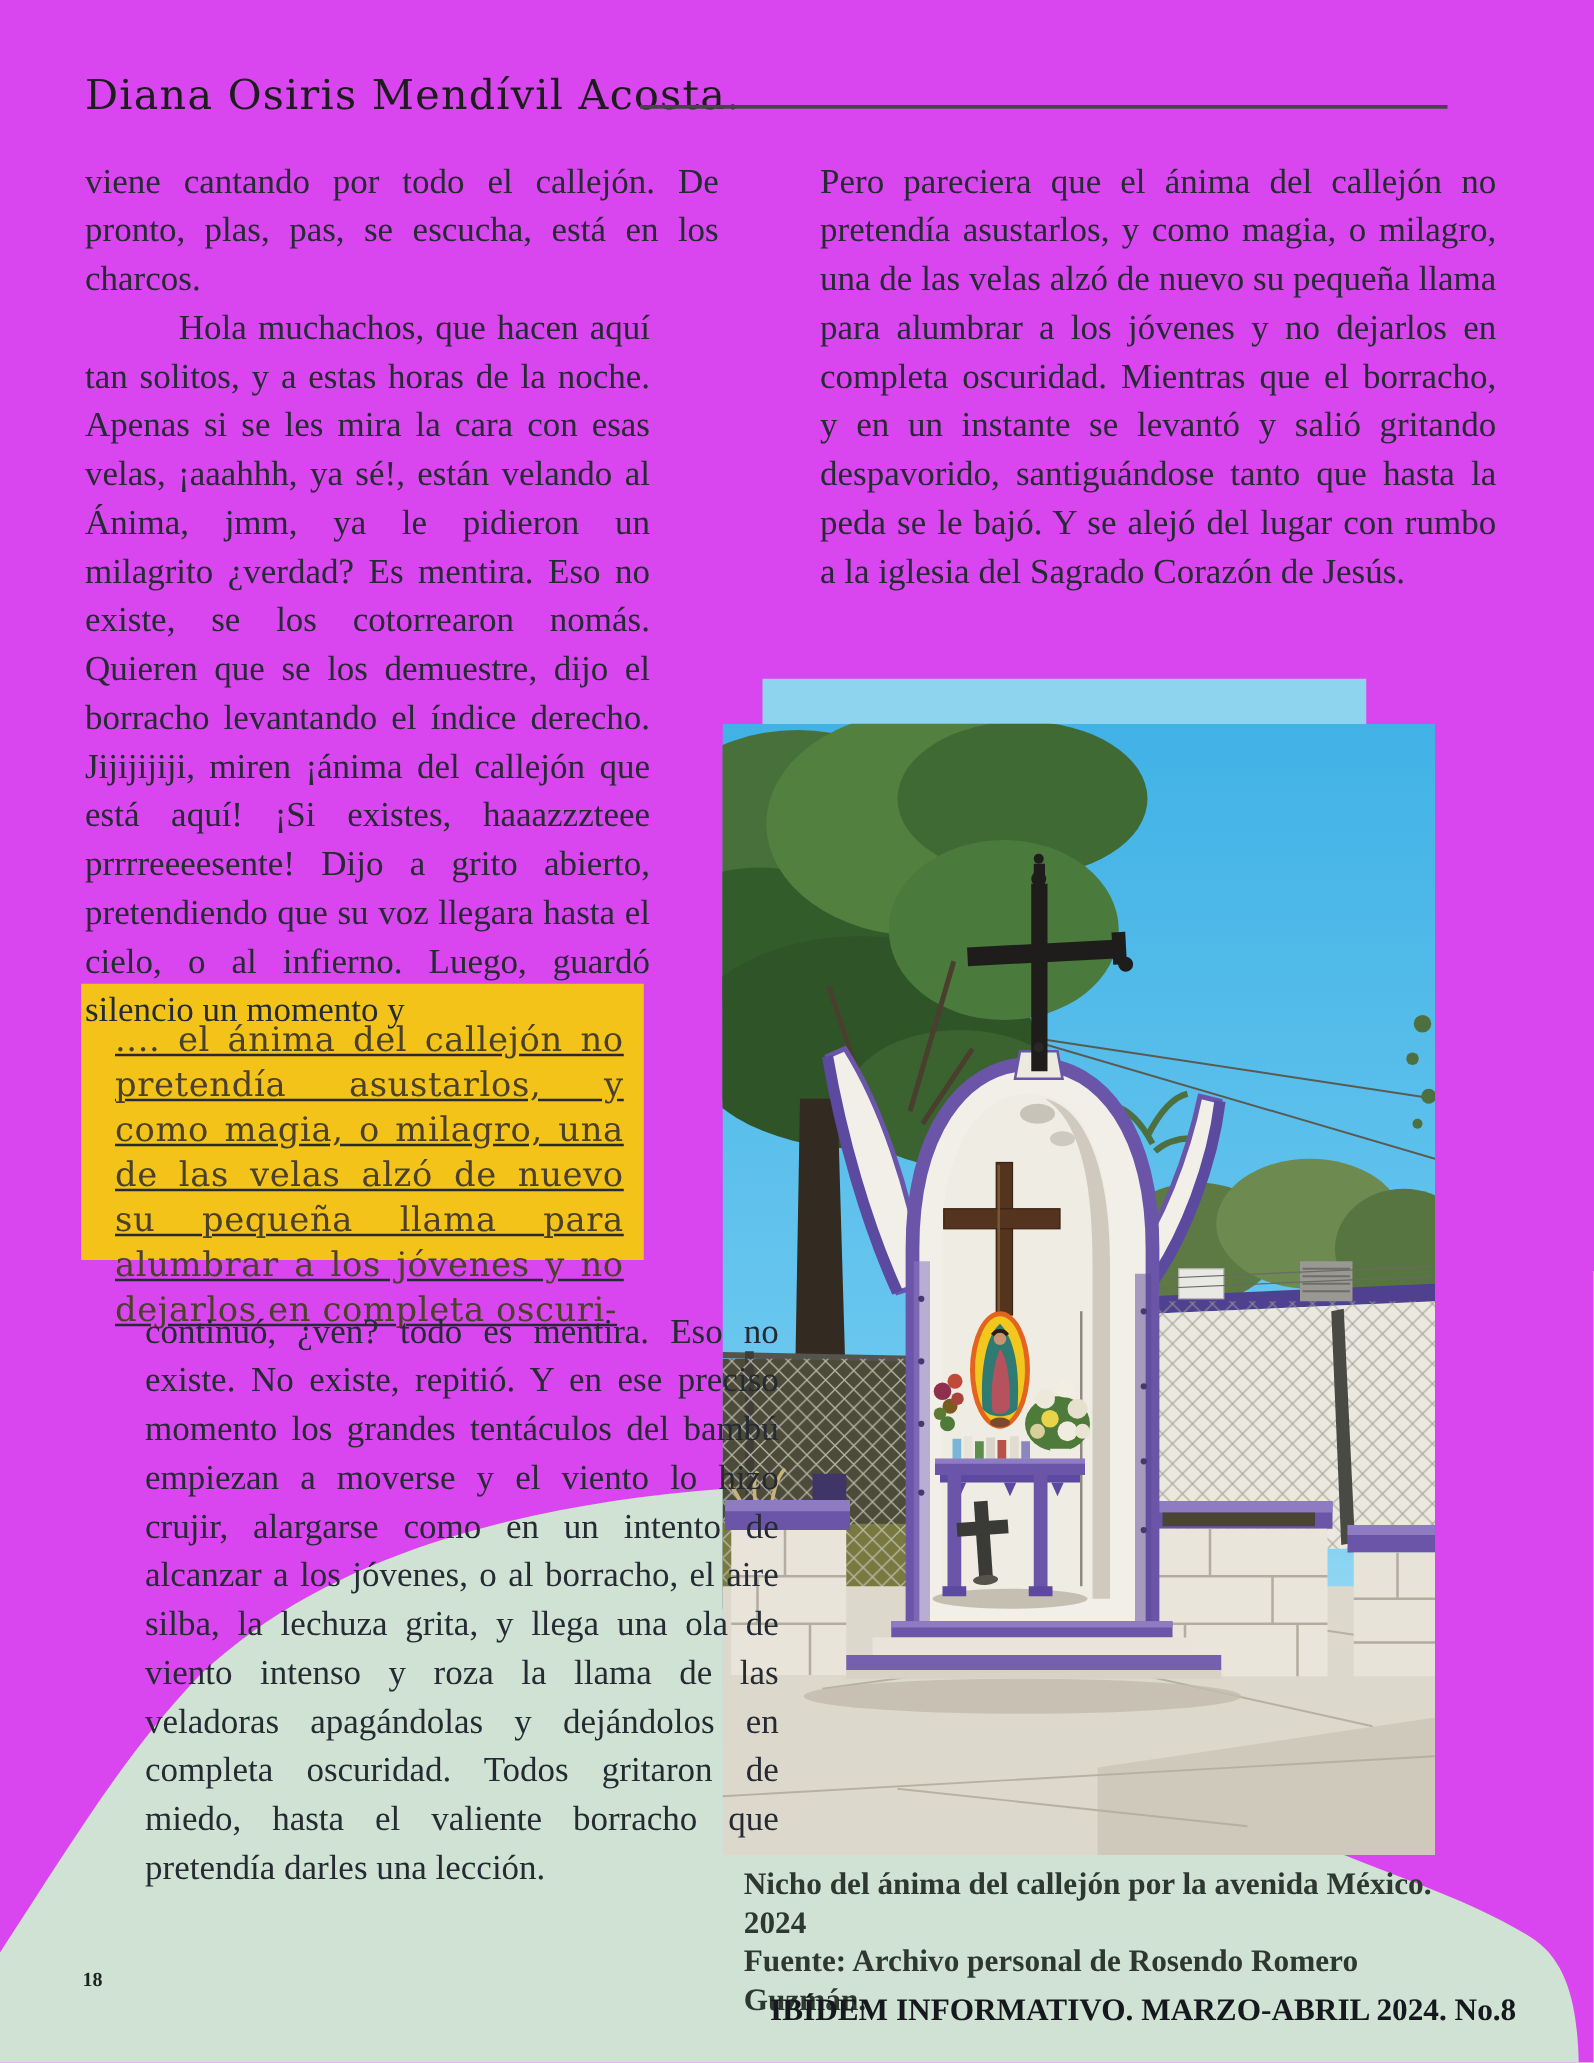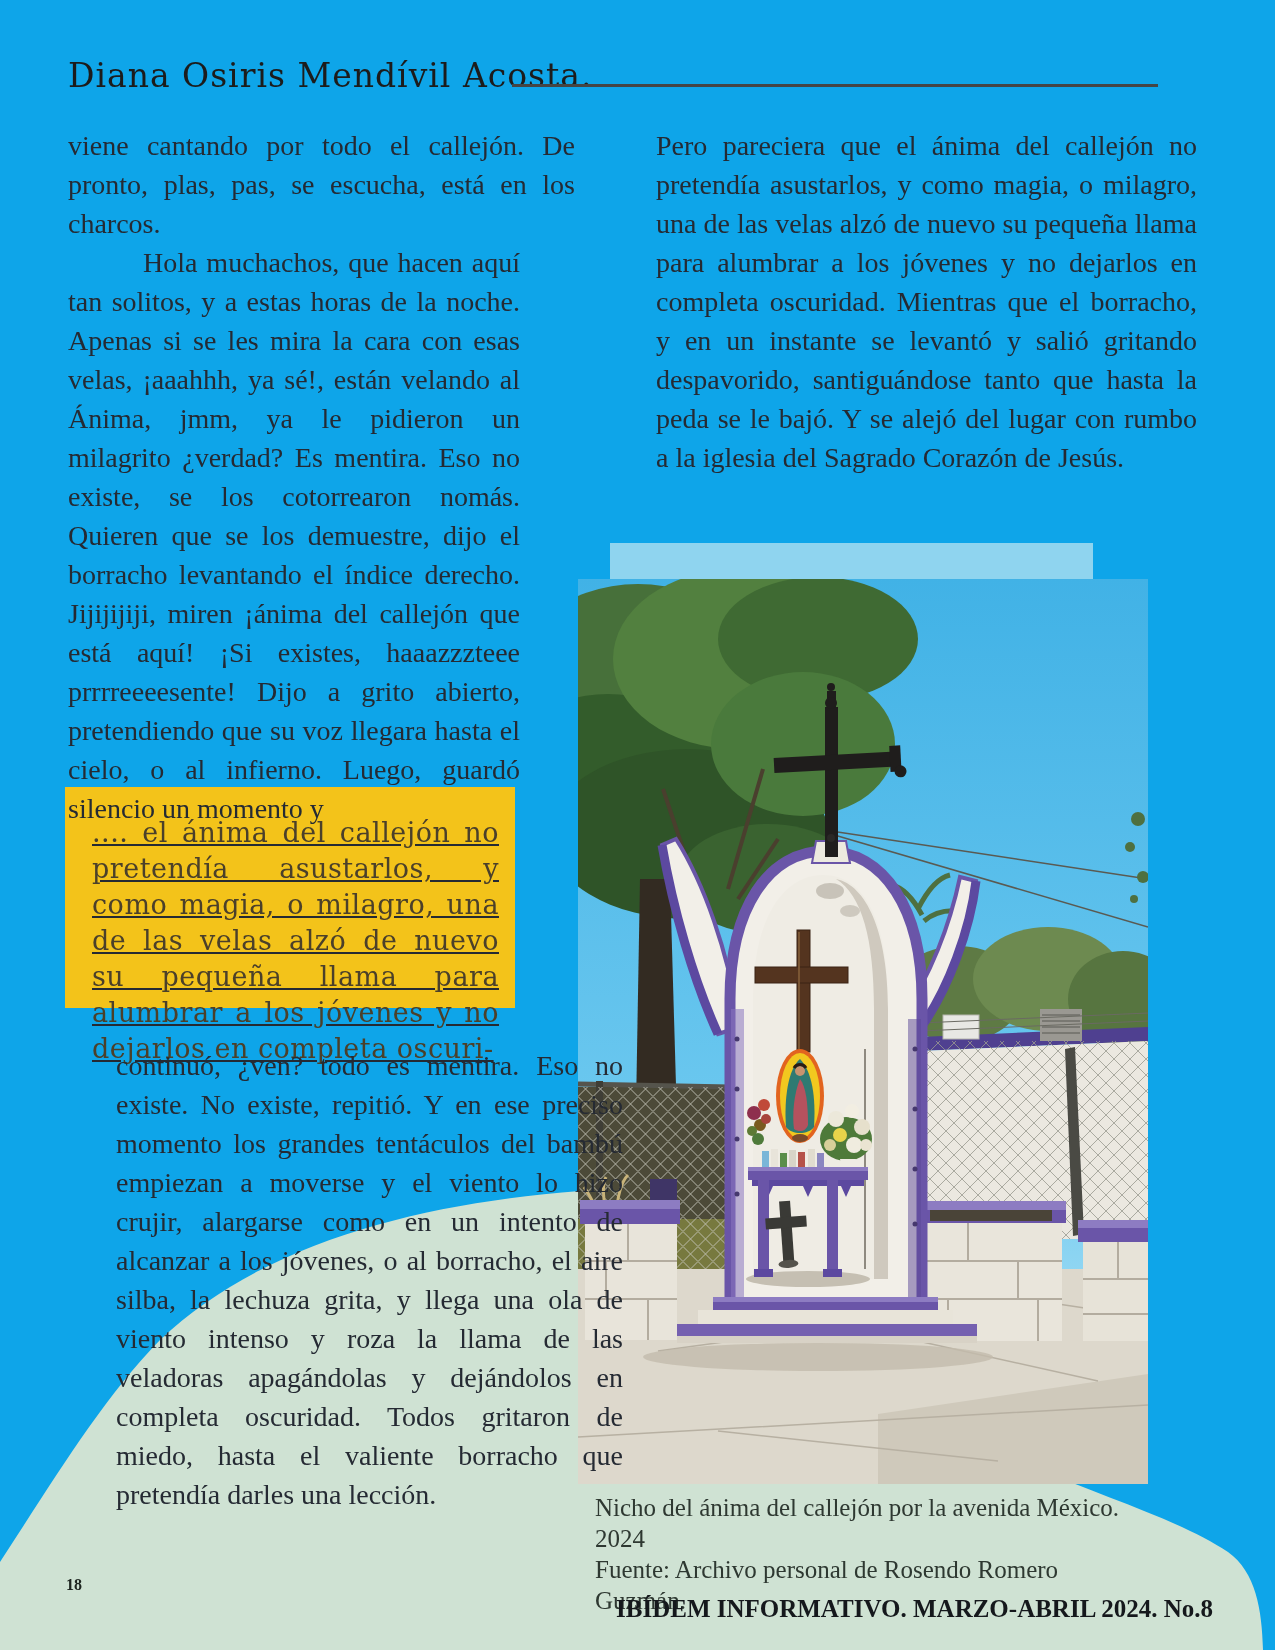--- a/index.html
+++ b/index.html
@@ -1,16 +1,16 @@
 <!DOCTYPE html>
 <html lang="es"><head>
 <meta charset="utf-8">
 <style>
   html,body{margin:0;padding:0;background:#ffffff;}
-  #page{position:relative;width:1275px;height:1650px;background:#0ea5e9;overflow:hidden;
+  #page{position:relative;width:1275px;height:1650px;background:#d946ef;overflow:hidden;
         font-family:"Liberation Serif", serif;color:#252a33;}
   .abs{position:absolute;}
   
   #bg-svg{position:absolute;left:0;top:0;z-index:0;}
   #blue-rect{left:610px;top:543px;width:483px;height:60px;background:#8fd4ef;z-index:1;}
   
   #author{left:68px;top:56px;font-family:"DejaVu Serif", serif;font-size:33px;color:#1c1c1c;
           letter-spacing:1px;z-index:4;}
   #rule{left:512px;top:84px;width:646px;height:3px;background:#454545;z-index:4;}
   
@@ -21,21 +21,21 @@
   .indent{text-indent:75px;}
   .wrap-spacer{float:right;width:55px;height:268px;margin-top:272px;}
   
   #pullquote{left:65px;top:787px;width:450px;height:221px;background:#f3c31a;z-index:3;
              box-sizing:border-box;padding:28px 16px 0 27px;text-decoration:underline;}
   #pullquote .pq-text{font-family:"DejaVu Serif", serif;font-size:27px;line-height:36px;
              color:#4b402a;text-align:justify;letter-spacing:0.5px;}
   
   #photo{left:578px;top:579px;width:570px;height:905px;z-index:2;}
   
-  #caption{left:595px;top:1492px;width:560px;font-size:25px;line-height:31px;color:#2e3831;z-index:4;}
+  #caption{left:595px;top:1492px;width:560px;font-size:25px;line-height:31px;color:#2e3831;z-index:4;font-weight:bold;}
   
   #pagenum{left:66px;top:1576px;font-size:16px;font-weight:bold;color:#1d241f;z-index:4;}
   #footer{right:62px;top:1574px;font-size:25px;font-weight:bold;color:#15181c;z-index:4;margin-top:21px;}
 </style>
 </head>
 <body>
 
 <div id="page">
 
   <svg id="bg-svg" width="1275" height="1650" viewBox="0 0 1275 1650" aria-hidden="true">

